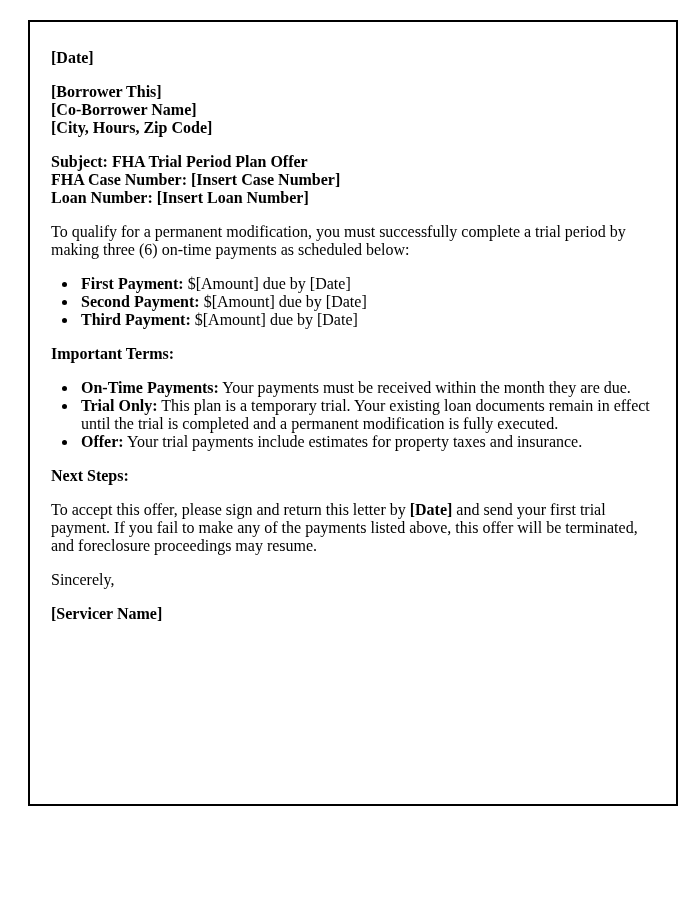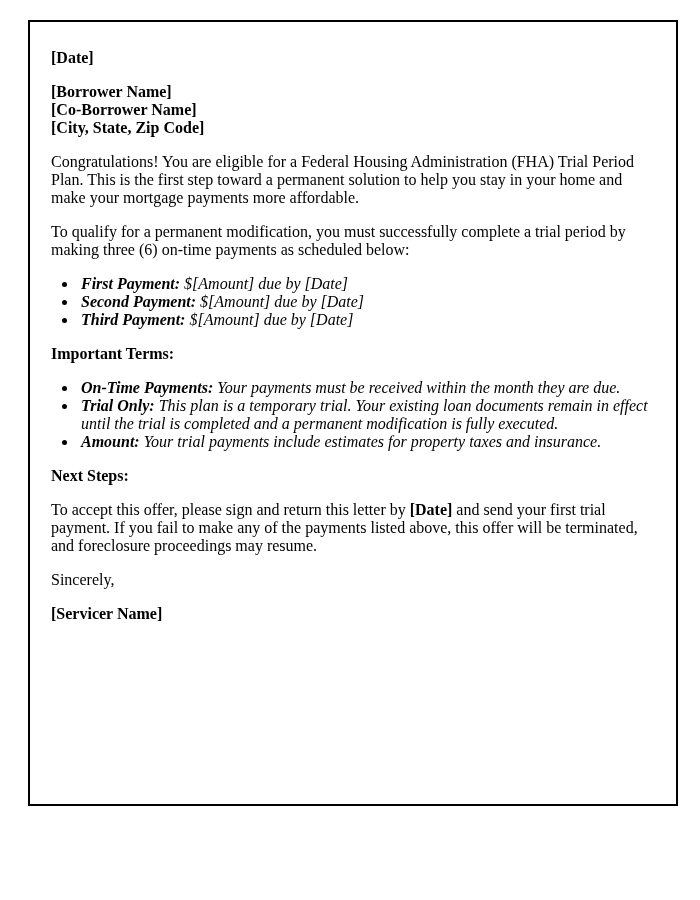--- a/index.html
+++ b/index.html
@@ -34,48 +34,51 @@
   .block { margin: 0 0 16px 0; }
   .block:last-child { margin-bottom: 16px; }
   p.block { }
   ul.block {
     padding-left: 27px;
     list-style: disc;
   }
   ul.block li {
     padding-left: 3px;
     margin: 0;
-    font-style: italic;
   }
   .b { font-weight: 700; }
 </style>
 </head>
 <body>
 
 <div class="canvas">
   <div class="page">
     <div class="letter-body">
         <p class="block"><span class="b">[Date]</span></p>
         <div class="block">
-          <div><span class="b">[Borrower Name]</span></div>
+          <div><span class="b">[Borrower This]</span></div>
           <div><span class="b">[Co-Borrower Name]</span></div>
-          <div><span class="b">[City, State, Zip Code]</span></div>
+          <div><span class="b">[City, Hours, Zip Code]</span></div>
         </div>
-        <p class="block"><span>Congratulations! You are eligible for a Federal Housing Administration (FHA) Trial Period Plan. This is the first step toward a permanent solution to help you stay in your home and make your mortgage payments more affordable.</span></p>
+        <div class="block">
+          <div><span class="b">Subject: FHA Trial Period Plan Offer</span></div>
+          <div><span class="b">FHA Case Number: [Insert Case Number]</span></div>
+          <div><span class="b">Loan Number: [Insert Loan Number]</span></div>
+        </div>
         <p class="block"><span>To qualify for a permanent modification, you must successfully complete a trial period by making three (6) on-time payments as scheduled below:</span></p>
         <ul class="block">
           <li><span class="b">First Payment:</span><span> $[Amount] due by [Date]</span></li>
           <li><span class="b">Second Payment:</span><span> $[Amount] due by [Date]</span></li>
           <li><span class="b">Third Payment:</span><span> $[Amount] due by [Date]</span></li>
         </ul>
         <p class="block"><span class="b">Important Terms:</span></p>
         <ul class="block">
           <li><span class="b">On-Time Payments:</span><span> Your payments must be received within the month they are due.</span></li>
           <li><span class="b">Trial Only:</span><span> This plan is a temporary trial. Your existing loan documents remain in effect until the trial is completed and a permanent modification is fully executed.</span></li>
-          <li><span class="b">Amount:</span><span> Your trial payments include estimates for property taxes and insurance.</span></li>
+          <li><span class="b">Offer:</span><span> Your trial payments include estimates for property taxes and insurance.</span></li>
         </ul>
         <p class="block"><span class="b">Next Steps:</span></p>
         <p class="block"><span>To accept this offer, please sign and return this letter by </span><span class="b">[Date]</span><span> and send your first trial payment. If you fail to make any of the payments listed above, this offer will be terminated, and foreclosure proceedings may resume.</span></p>
         <p class="block"><span>Sincerely,</span></p>
         <p class="block"><span class="b">[Servicer Name]</span></p>
       </div>
   </div>
 </div>
 
 </body></html>

